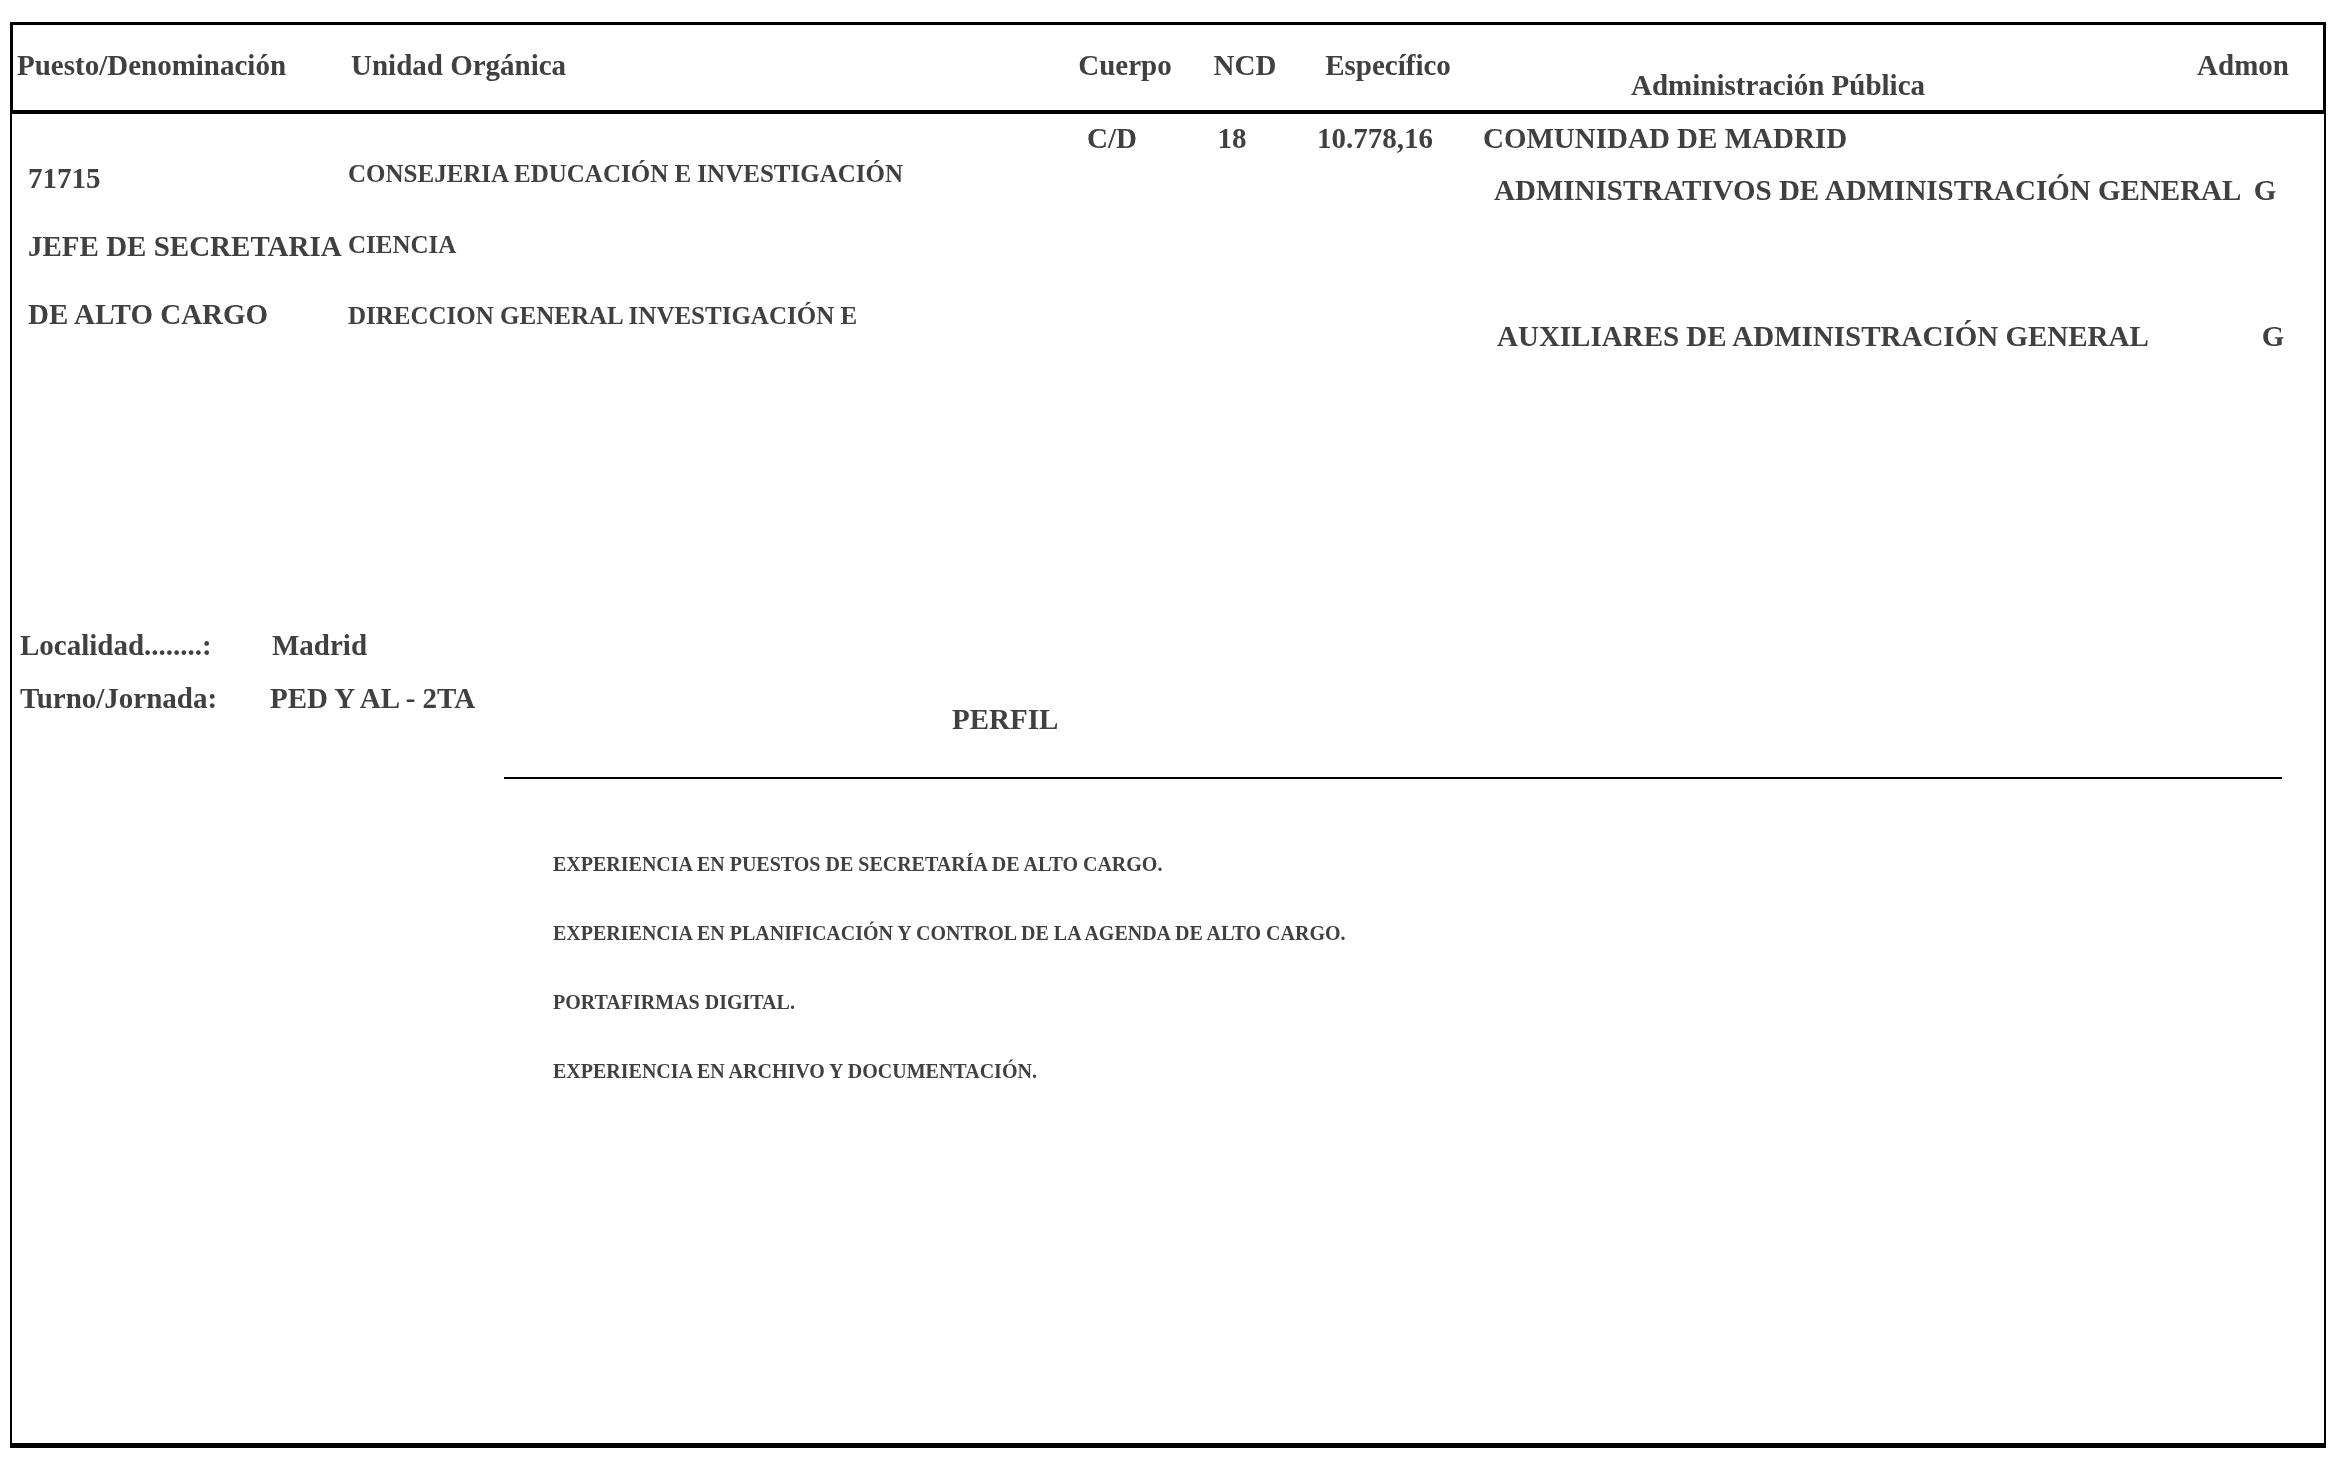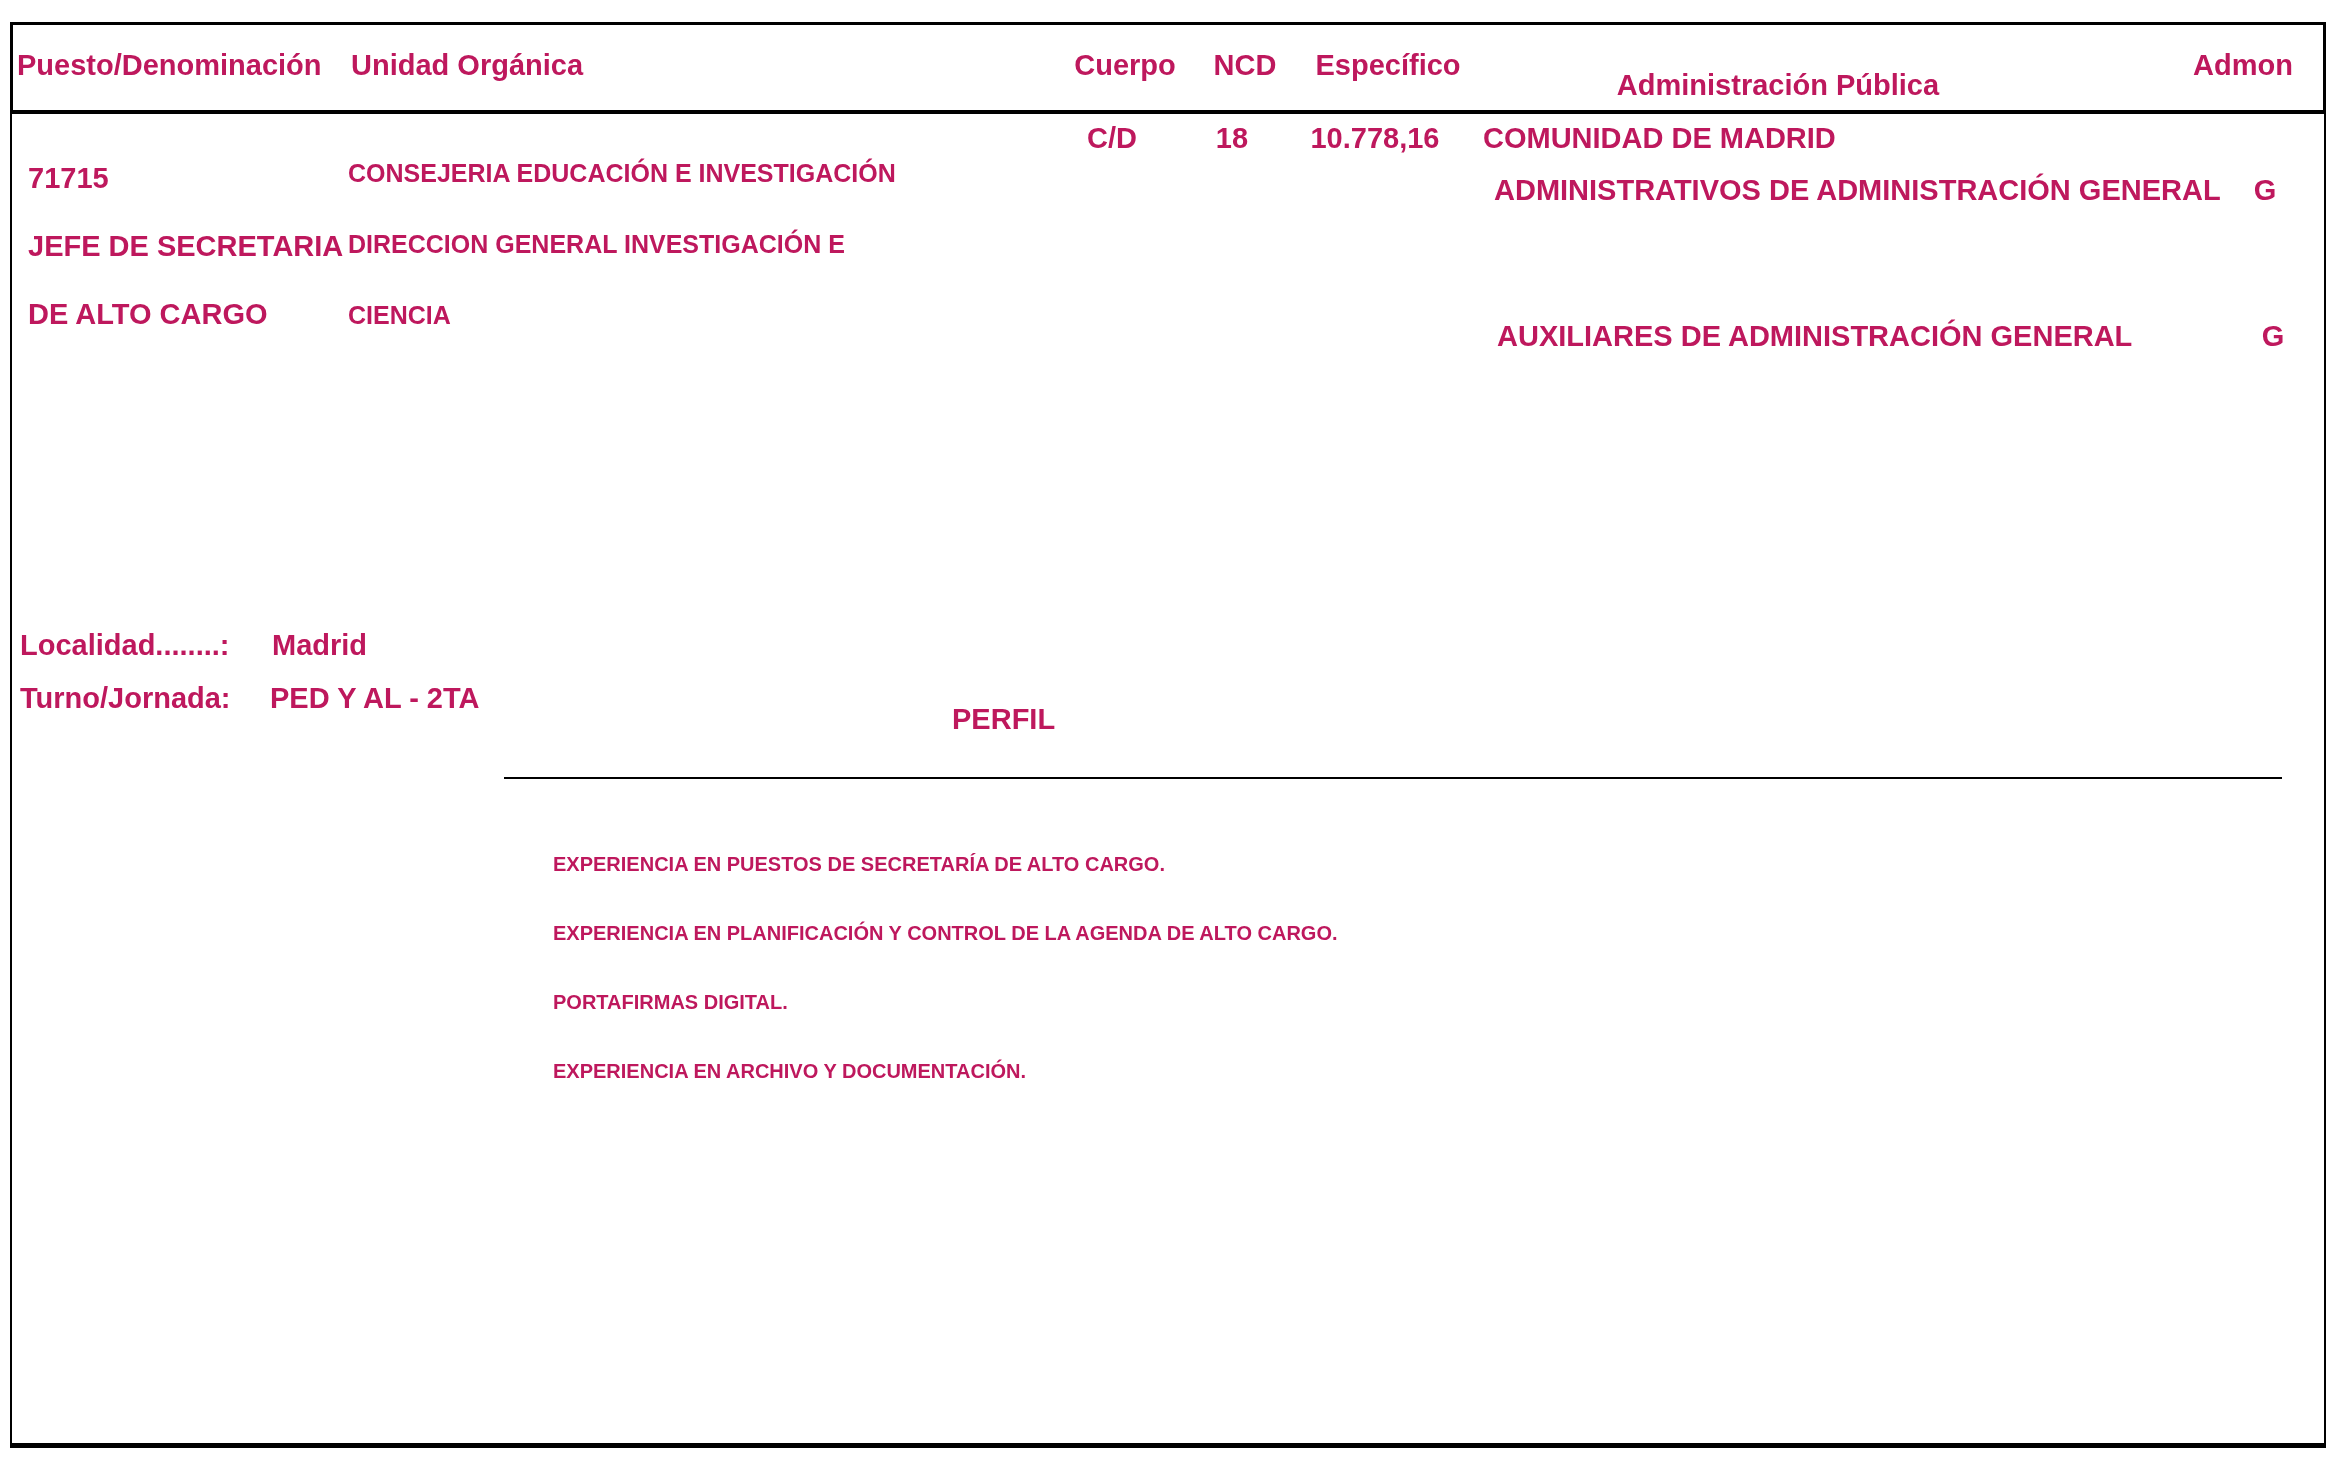--- a/index.html
+++ b/index.html
@@ -1,22 +1,22 @@
 <!DOCTYPE html>
 <html><head>
 <meta charset="utf-8">
 <style>
   html, body { margin: 0; padding: 0; background: #ffffff; }
   #page {
     position: relative;
     width: 2336px;
     height: 1460px;
     background: #ffffff;
-    color: #be185d;
-    font-family: Liberation Sans, sans-serif;
+    color: #404040;
+    font-family: Liberation Serif, serif;
     font-weight: bold;
     overflow: hidden;
   }
   .abs { position: absolute; white-space: pre; }
   .txt { font-size: 29px; line-height: 32px; }
   .center { text-align: center; }
 
   #header-box {
     position: absolute;
     left: 10px; top: 22px;
@@ -66,22 +66,22 @@
   <div id="body-box"></div>
 
   <div class="abs" style="left:28px; top:126px;">
     <div class="txt">71715</div>
     <div class="txt">JEFE DE SECRETARIA</div>
     <div class="txt">DE ALTO CARGO</div>
   </div>
 
   <div class="abs" style="left:348px; top:120px;">
     <div class="unidad-line">CONSEJERIA EDUCACIÓN E INVESTIGACIÓN</div>
+    <div class="unidad-line">CIENCIA</div>
     <div class="unidad-line">DIRECCION GENERAL INVESTIGACIÓN E</div>
-    <div class="unidad-line">CIENCIA</div>
   </div>
 
   <div class="abs txt center" style="left:1032px; top:122px; width:160px;">C/D</div>
   <div class="abs txt center" style="left:1162px; top:122px; width:140px;">18</div>
   <div class="abs txt center" style="left:1275px; top:122px; width:200px;">10.778,16</div>
   <div class="abs txt" style="left:1483px; top:122px;">COMUNIDAD DE MADRID</div>
 
   <div>
     <div class="abs txt" style="left:1494px; top:174px;">ADMINISTRATIVOS DE ADMINISTRACIÓN GENERAL</div>
     <div class="abs txt center" style="left:2210px; top:174px; width:110px;">G</div>

